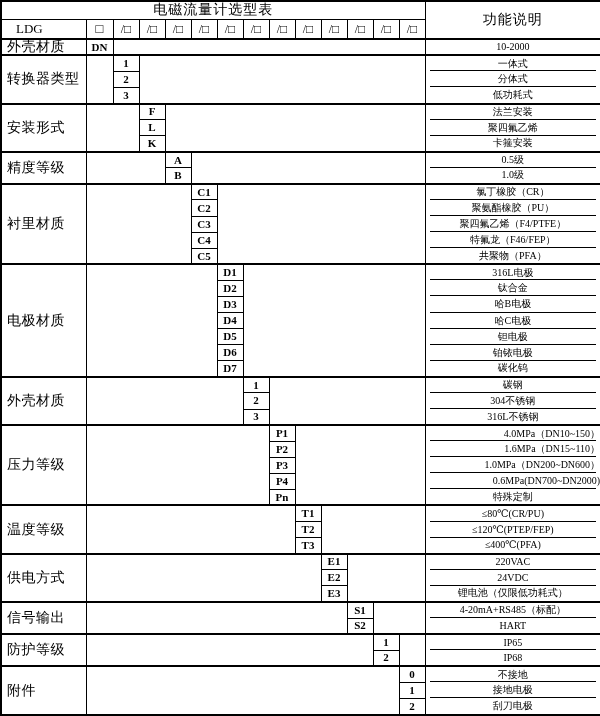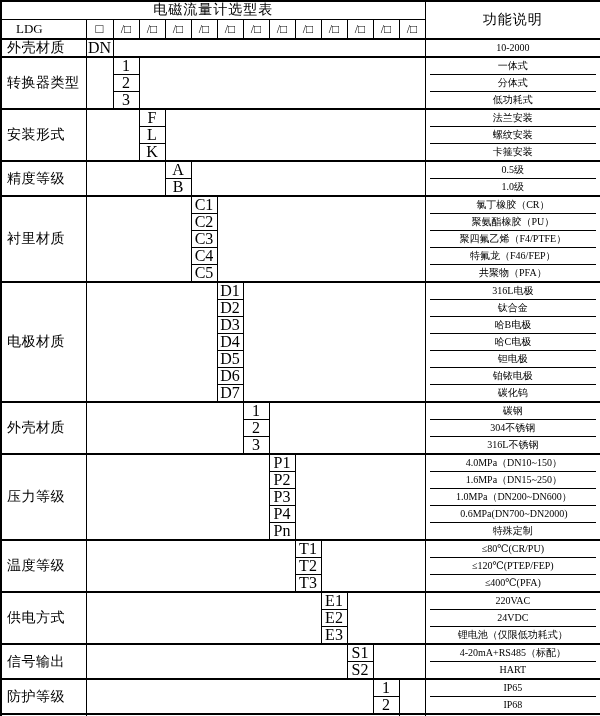--- a/index.html
+++ b/index.html
@@ -27,23 +27,23 @@
   }
   tr { height: 16px; }
   #title-row { height: 18px; }
   #model-row { height: 20px; }
   .title-cell { font-size: 14px; letter-spacing: 1px; }
   .desc-head { font-size: 14px; letter-spacing: 1px; }
   .ldg-cell { text-align: left; padding-left: 14px; font-size: 13px; }
   .box-cell { font-size: 13px; }
   .slot-cell { font-size: 12px; }
   .label-cell { text-align: left; padding-left: 5px; font-size: 14px; letter-spacing: 0.5px; }
-  .code-cell { font-size: 16px; }
+  .code-cell { font-size: 11px; font-weight: bold; }
   .desc-cell { font-size: 10px; }
-  .desc-cell.left { text-align: center; padding-left: 2px; }
+  .desc-cell.left { text-align: right; padding-left: 2px; }
   
   .desc-mid { border-bottom: none; position: relative; }
   .desc-follow { border-top: none; }
   .desc-mid::after {
     content: "";
     position: absolute;
     left: 4px; right: 4px; bottom: 0;
     height: 1px;
     background: #000;
   }
@@ -118,21 +118,21 @@
         </tr>
         <tr class="sec-first">
           <td class="label-cell" rowspan="3">安装形式</td>
           <td class="spacer-cell" rowspan="3" colspan="2"></td>
           <td class="code-cell">F</td>
           <td class="spacer-cell" rowspan="3" colspan="10"></td>
           <td class="desc-cell desc-mid">法兰安装</td>
         </tr>
         <tr>
           <td class="code-cell">L</td>
-          <td class="desc-cell desc-mid desc-follow">螺纹安装</td>
+          <td class="desc-cell desc-mid desc-follow">聚四氟乙烯</td>
         </tr>
         <tr>
           <td class="code-cell">K</td>
           <td class="desc-cell desc-follow">卡箍安装</td>
         </tr>
         <tr class="sec-first">
           <td class="label-cell" rowspan="2">精度等级</td>
           <td class="spacer-cell" rowspan="2" colspan="3"></td>
           <td class="code-cell">A</td>
           <td class="spacer-cell" rowspan="2" colspan="9"></td>
@@ -213,21 +213,21 @@
         </tr>
         <tr class="sec-first">
           <td class="label-cell" rowspan="5">压力等级</td>
           <td class="spacer-cell" rowspan="5" colspan="7"></td>
           <td class="code-cell">P1</td>
           <td class="spacer-cell" rowspan="5" colspan="5"></td>
           <td class="desc-cell left desc-mid">4.0MPa（DN10~150）</td>
         </tr>
         <tr>
           <td class="code-cell">P2</td>
-          <td class="desc-cell left desc-mid desc-follow">1.6MPa（DN15~250）</td>
+          <td class="desc-cell left desc-mid desc-follow">1.6MPa（DN15~110）</td>
         </tr>
         <tr>
           <td class="code-cell">P3</td>
           <td class="desc-cell left desc-mid desc-follow">1.0MPa（DN200~DN600）</td>
         </tr>
         <tr>
           <td class="code-cell">P4</td>
           <td class="desc-cell left desc-mid desc-follow">0.6MPa(DN700~DN2000)</td>
         </tr>
         <tr>

